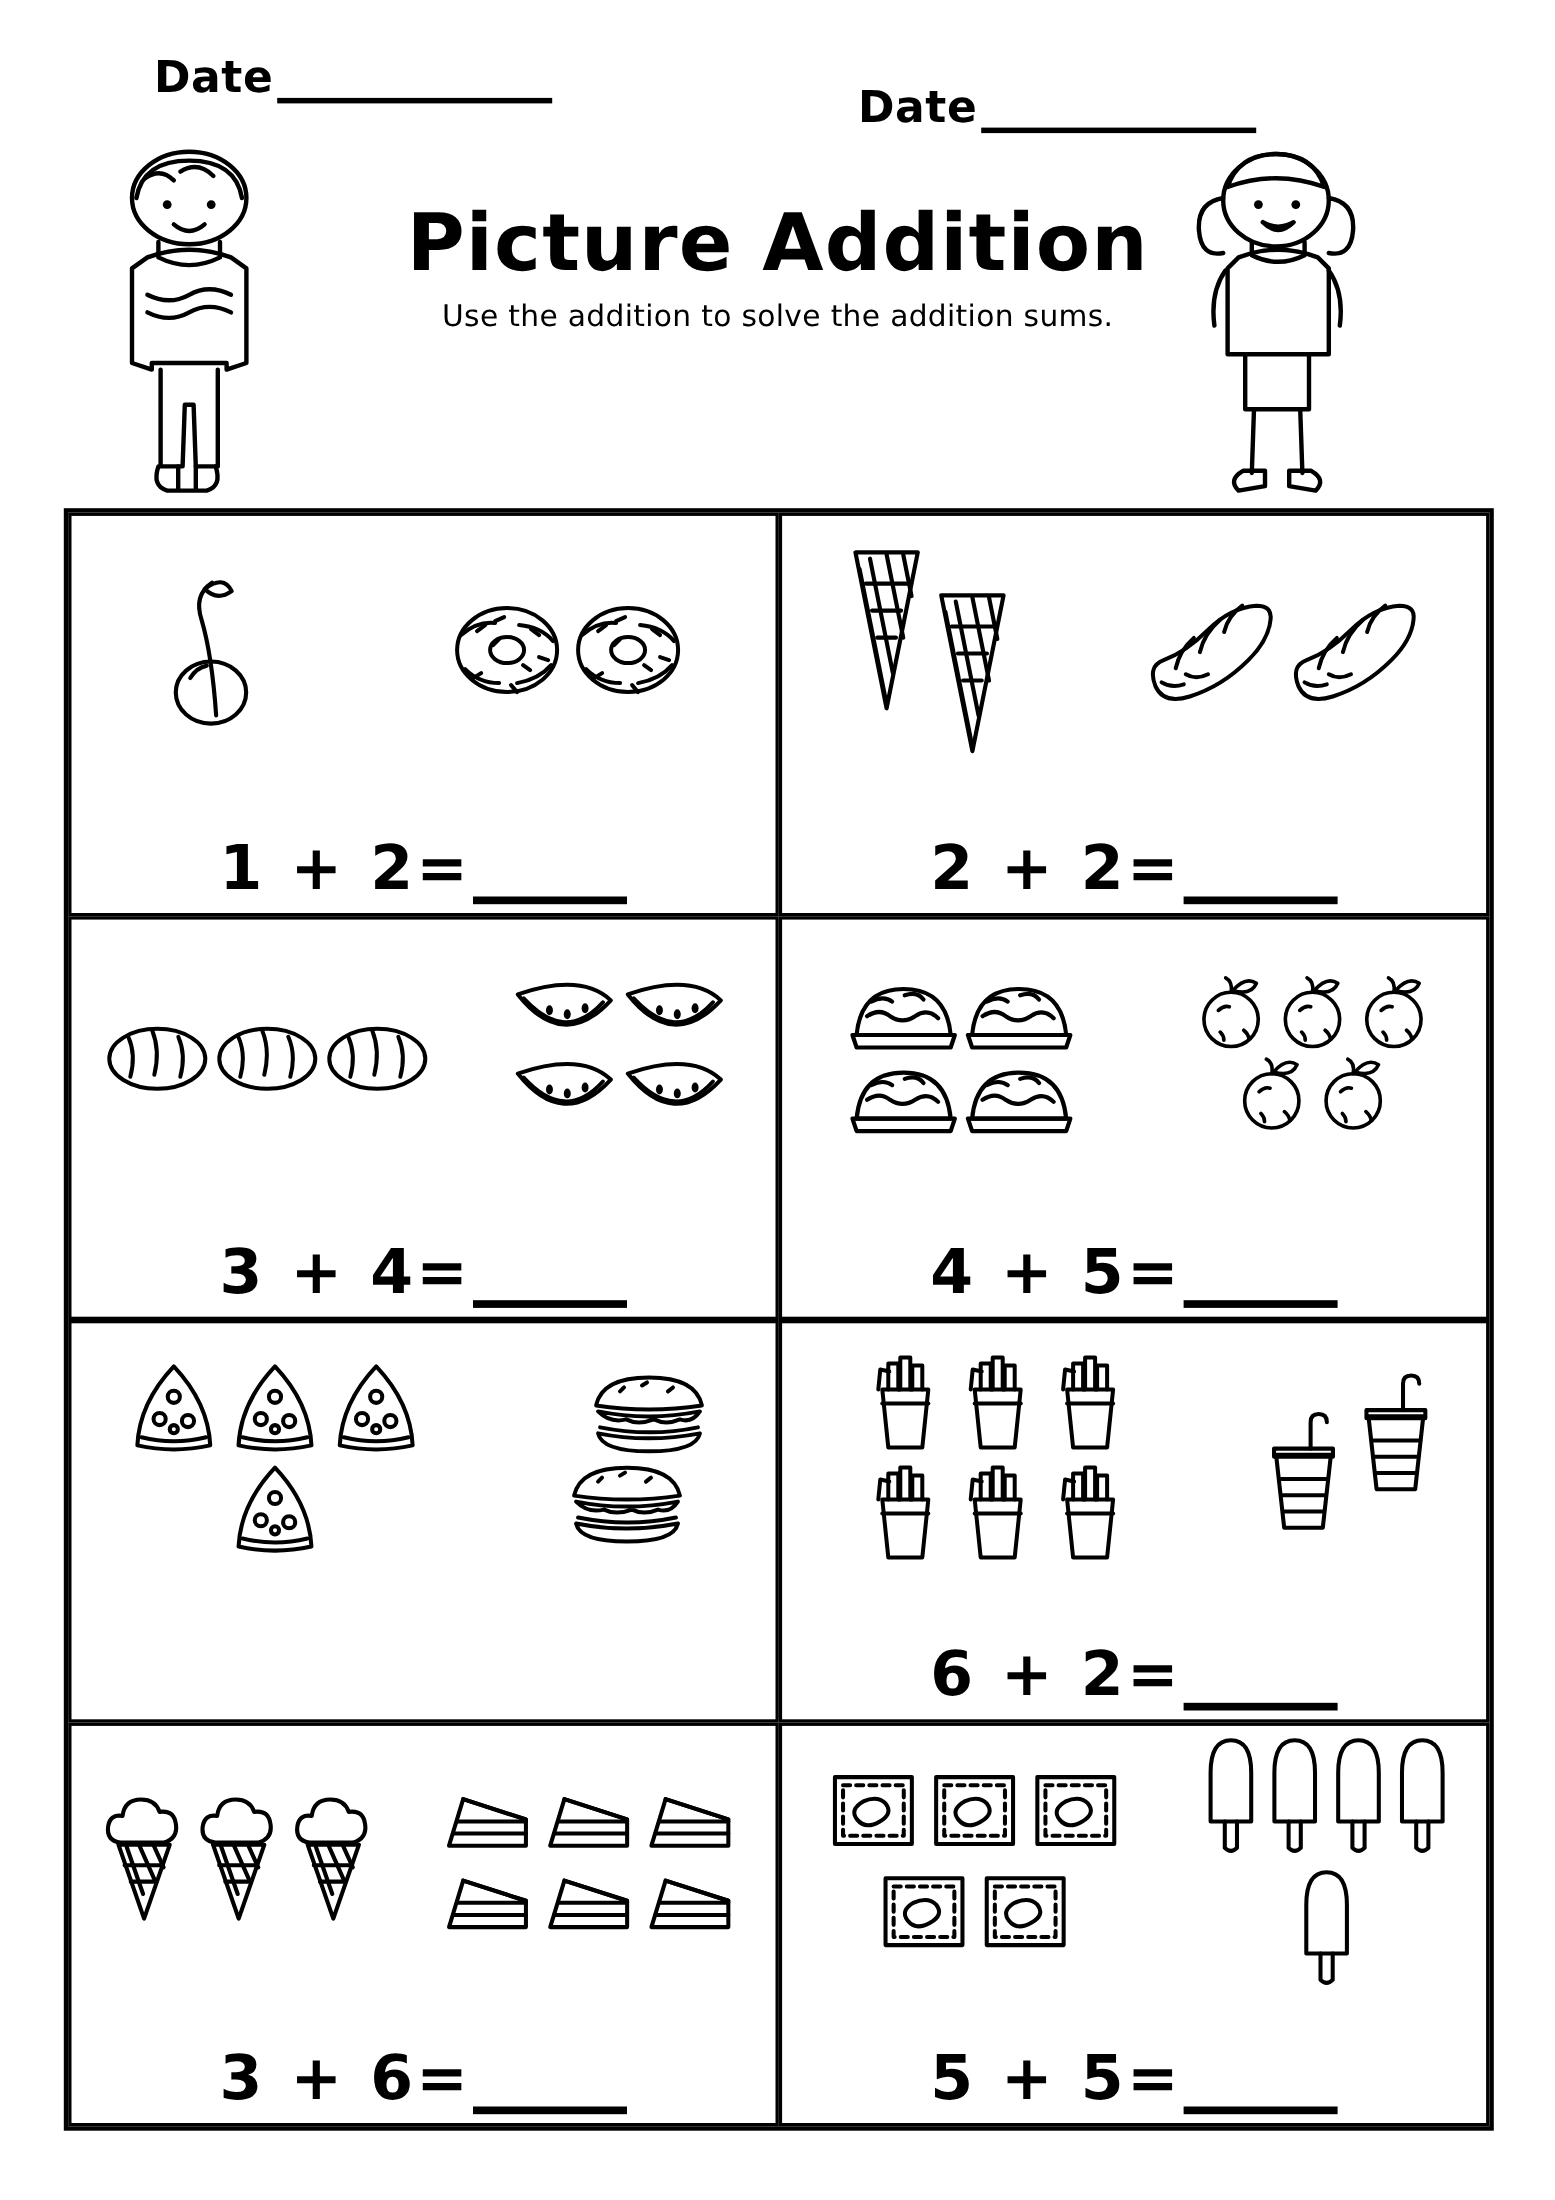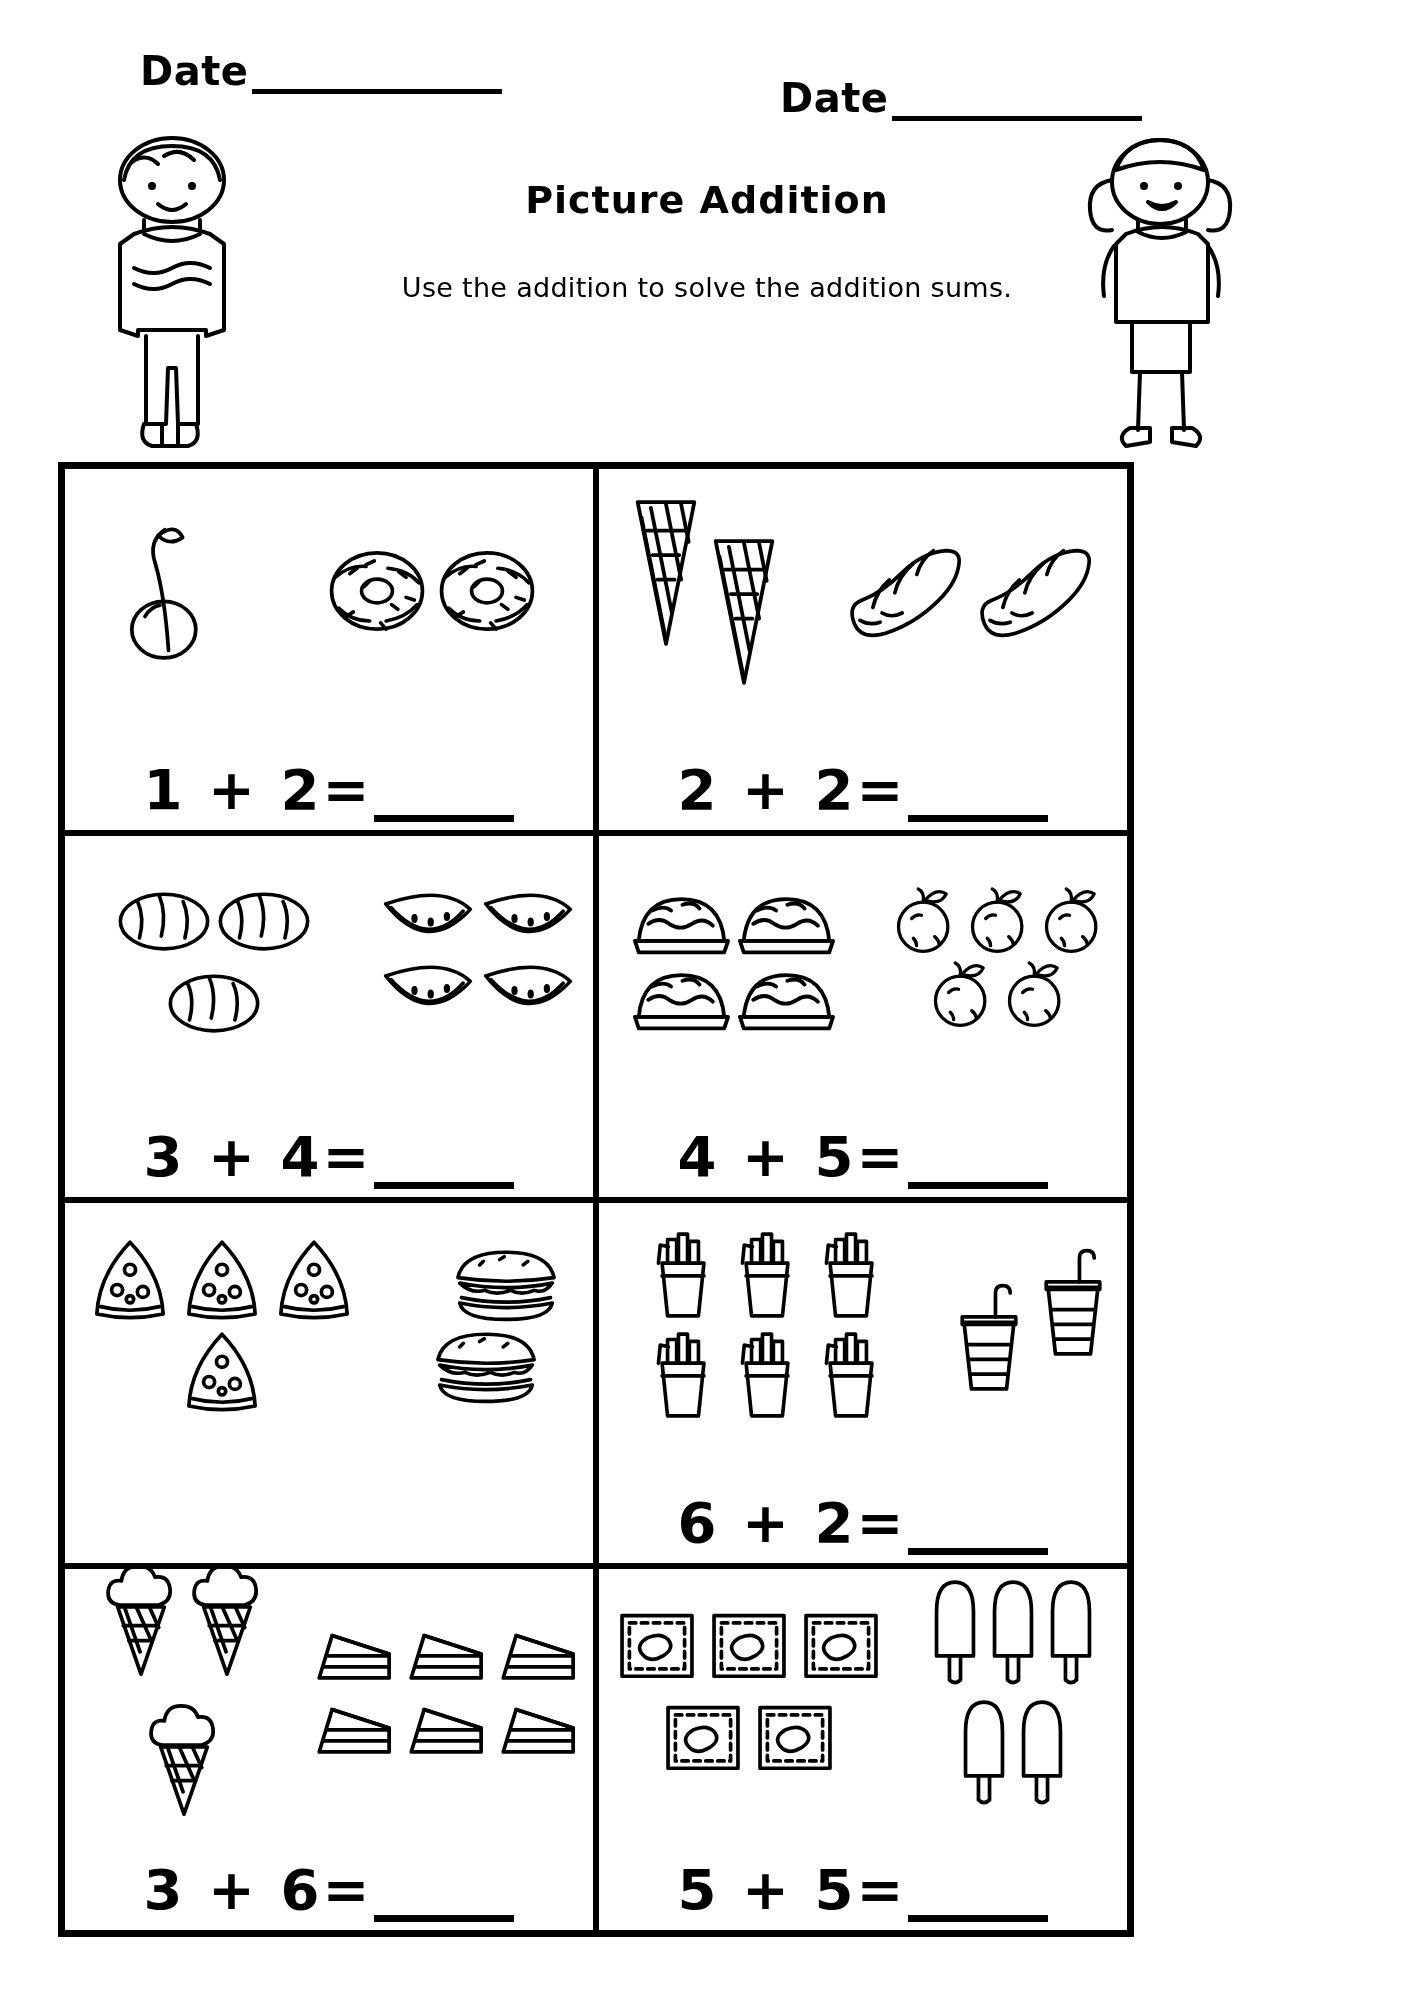--- a/index.html
+++ b/index.html
@@ -49,21 +49,21 @@
     margin-left: 4px;
     height: 34px;
   }
 
   .title {
     position: absolute;
     top: 178px;
     left: 0;
     width: 1414px;
     text-align: center;
-    font-size: 38px;
+    font-size: 72px;
     font-weight: bold;
     letter-spacing: 1px;
   }
   .subtitle {
     position: absolute;
     top: 272px;
     left: 0;
     width: 1414px;
     text-align: center;
     font-size: 27px;
@@ -83,21 +83,21 @@
     top: 128px;
     width: 200px;
     height: 340px;
   }
 
   
   .grid {
     position: absolute;
     left: 58px;
     top: 462px;
-    width: 1076px;
+    width: 1300px;
     height: 1475px;
     border: 4px solid #000;
     box-sizing: border-box;
     display: grid;
     grid-template-columns: 1fr 1fr;
     grid-template-rows: 1fr 1fr 1fr 1fr;
   }
   .cell {
     border: 3px solid #000;
     box-sizing: border-box;

